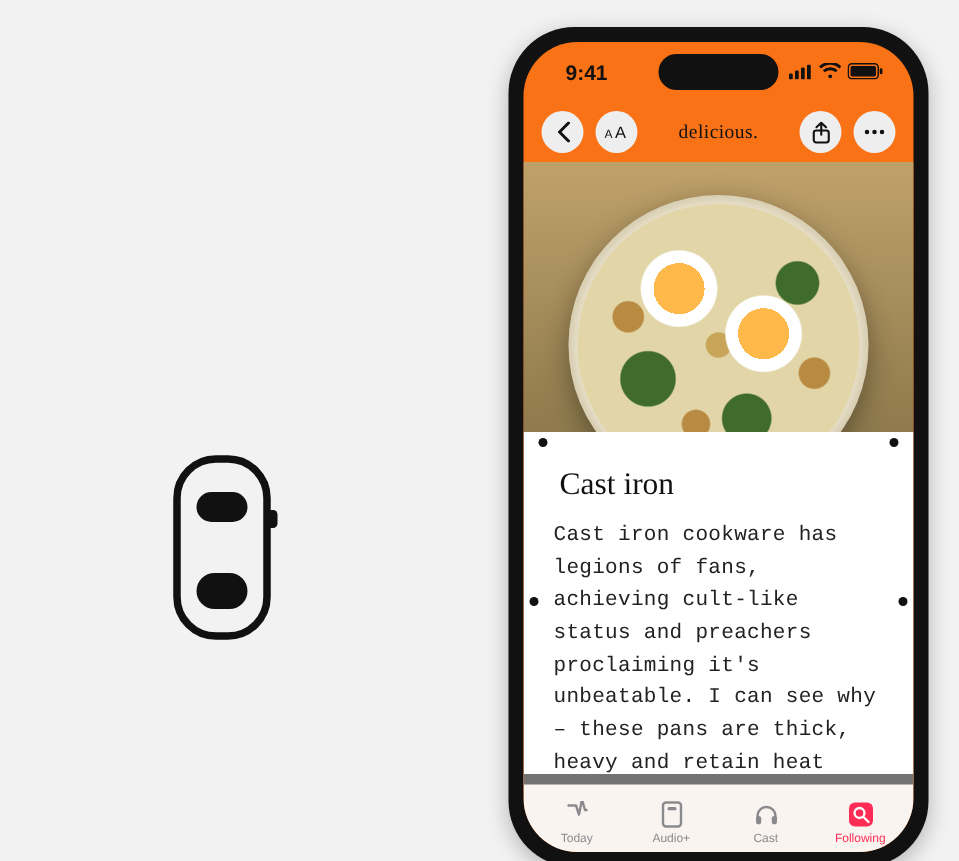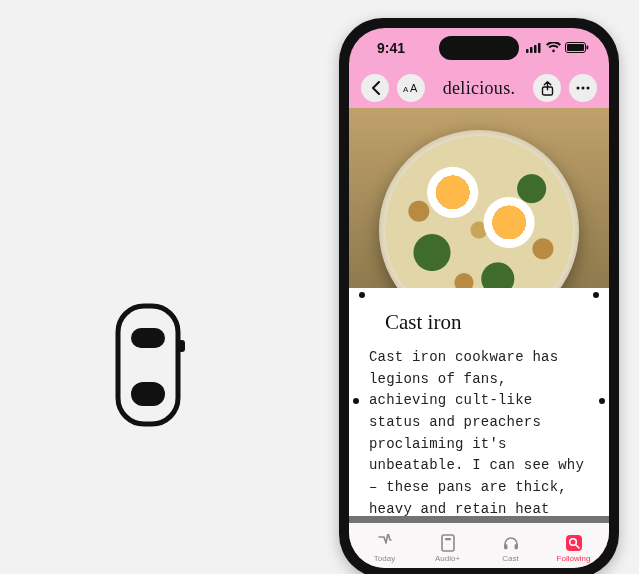--- a/index.html
+++ b/index.html
@@ -29,21 +29,21 @@
     height: 560px;
     border-radius: 44px;
     background: #111;
     padding: 10px;
     box-shadow: 0 4px 14px rgba(0,0,0,0.25);
   }
   .phone-inner {
     width: 100%;
     height: 100%;
     border-radius: 36px;
-    background: #f9a8d4;
+    background: #f97316;
     overflow: hidden;
     position: relative;
     display: flex;
     flex-direction: column;
   }
   .notch {
     position: absolute;
     top: 8px;
     left: 50%;
     transform: translateX(-50%);
@@ -83,21 +83,21 @@
     display: flex;
     align-items: center;
     justify-content: center;
     font-size: 14px;
     color: #111;
   }
   .nav-title {
     flex: 1;
     text-align: center;
     font-family: Georgia, "Times New Roman", serif;
-    font-size: 18px;
+    font-size: 13px;
     font-weight: 400;
     letter-spacing: 0.3px;
     color: #111;
   }
 
   .hero-img {
     width: 100%;
     height: 180px;
     position: relative;
     overflow: hidden;
@@ -138,21 +138,21 @@
     background: #fff;
     position: relative;
     overflow: hidden;
   }
   .dot { width:6px; height:6px; border-radius:50%; background:#111; position:absolute; }
   .article-title {
     font-family: Georgia, "Times New Roman", serif;
     font-size: 21px;
     font-weight: 400;
     color: #111;
-    margin: 14px 0 12px 16px;
+    margin: 14px 0 12px 4px;
   }
   .article-body {
     font-family: "Courier New", Courier, monospace;
     font-size: 14px;
     line-height: 1.55;
     letter-spacing: 0.2px;
     color: #222;
   }
 
   .tab-bar {

